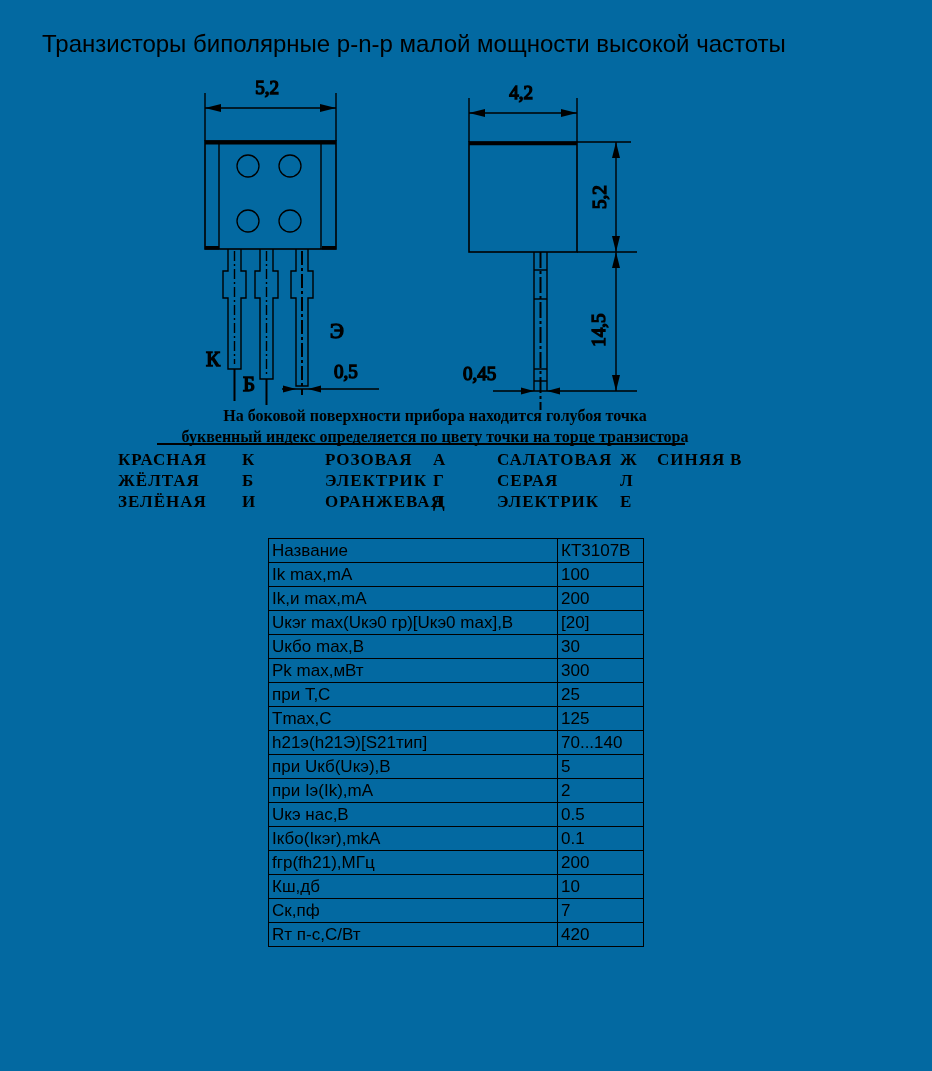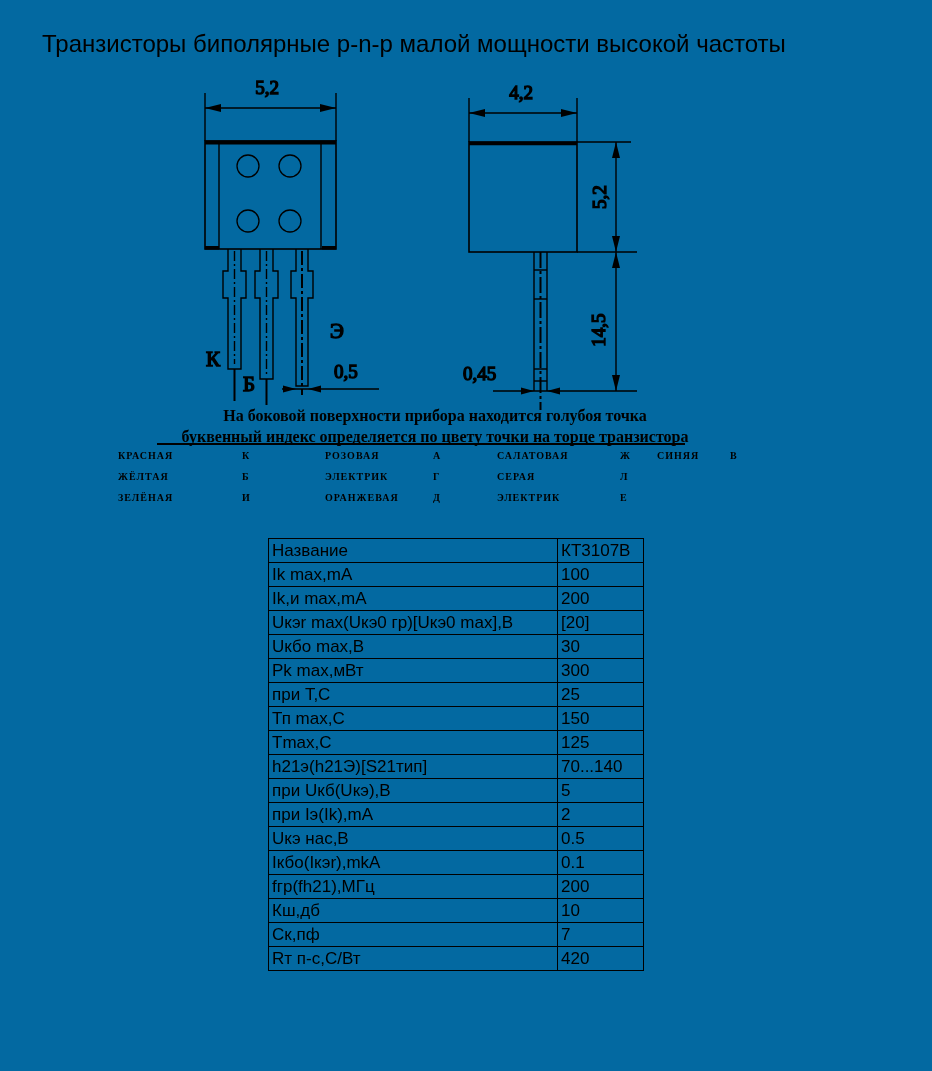--- a/index.html
+++ b/index.html
@@ -15,21 +15,21 @@
   .dimtext{font-family:"Liberation Serif",serif;font-size:19px;fill:#000;}
   .pintext{font-family:"Liberation Serif",serif;font-size:21px;fill:#000;}
   .notes{
     position:absolute;left:130px;top:405px;width:610px;text-align:center;
     font-family:"Liberation Serif",serif;font-weight:bold;font-size:16px;line-height:21px;
     white-space:nowrap;
   }
   .separator{position:absolute;left:157px;top:443px;width:528px;height:2px;background:#000;}
   .lg{
     position:absolute;font-family:"Liberation Serif",serif;font-weight:bold;
-    font-size:10px;letter-spacing:1px;white-space:nowrap;
+    font-size:17px;letter-spacing:1px;white-space:nowrap;
   }
   .y1{top:450px;} .y2{top:471px;} .y3{top:492px;}
   .xn1{left:118px;} .xc1{left:242px;}
   .xn2{left:325px;} .xc2{left:433px;}
   .xn3{left:497px;} .xc3{left:620px;}
   .xn4{left:657px;} .xc4{left:730px;}
   .params{
     position:absolute;left:268px;top:538px;
     border-collapse:collapse;table-layout:fixed;
     font-size:17px;line-height:22px;
@@ -195,24 +195,20 @@
         </tr>
       <tr>
           <td class="c1">Pk max,мВт</td>
           <td class="c2">300</td>
         </tr>
       <tr>
           <td class="c1">при Т,С</td>
           <td class="c2">25</td>
         </tr>
       <tr>
-          <td class="c1">Тп max,С</td>
-          <td class="c2">150</td>
-        </tr>
-      <tr>
           <td class="c1">Tmax,С</td>
           <td class="c2">125</td>
         </tr>
       <tr>
           <td class="c1">h21э(h21Э)[S21тип]</td>
           <td class="c2">70...140</td>
         </tr>
       <tr>
           <td class="c1">при Uкб(Uкэ),В</td>
           <td class="c2">5</td>

